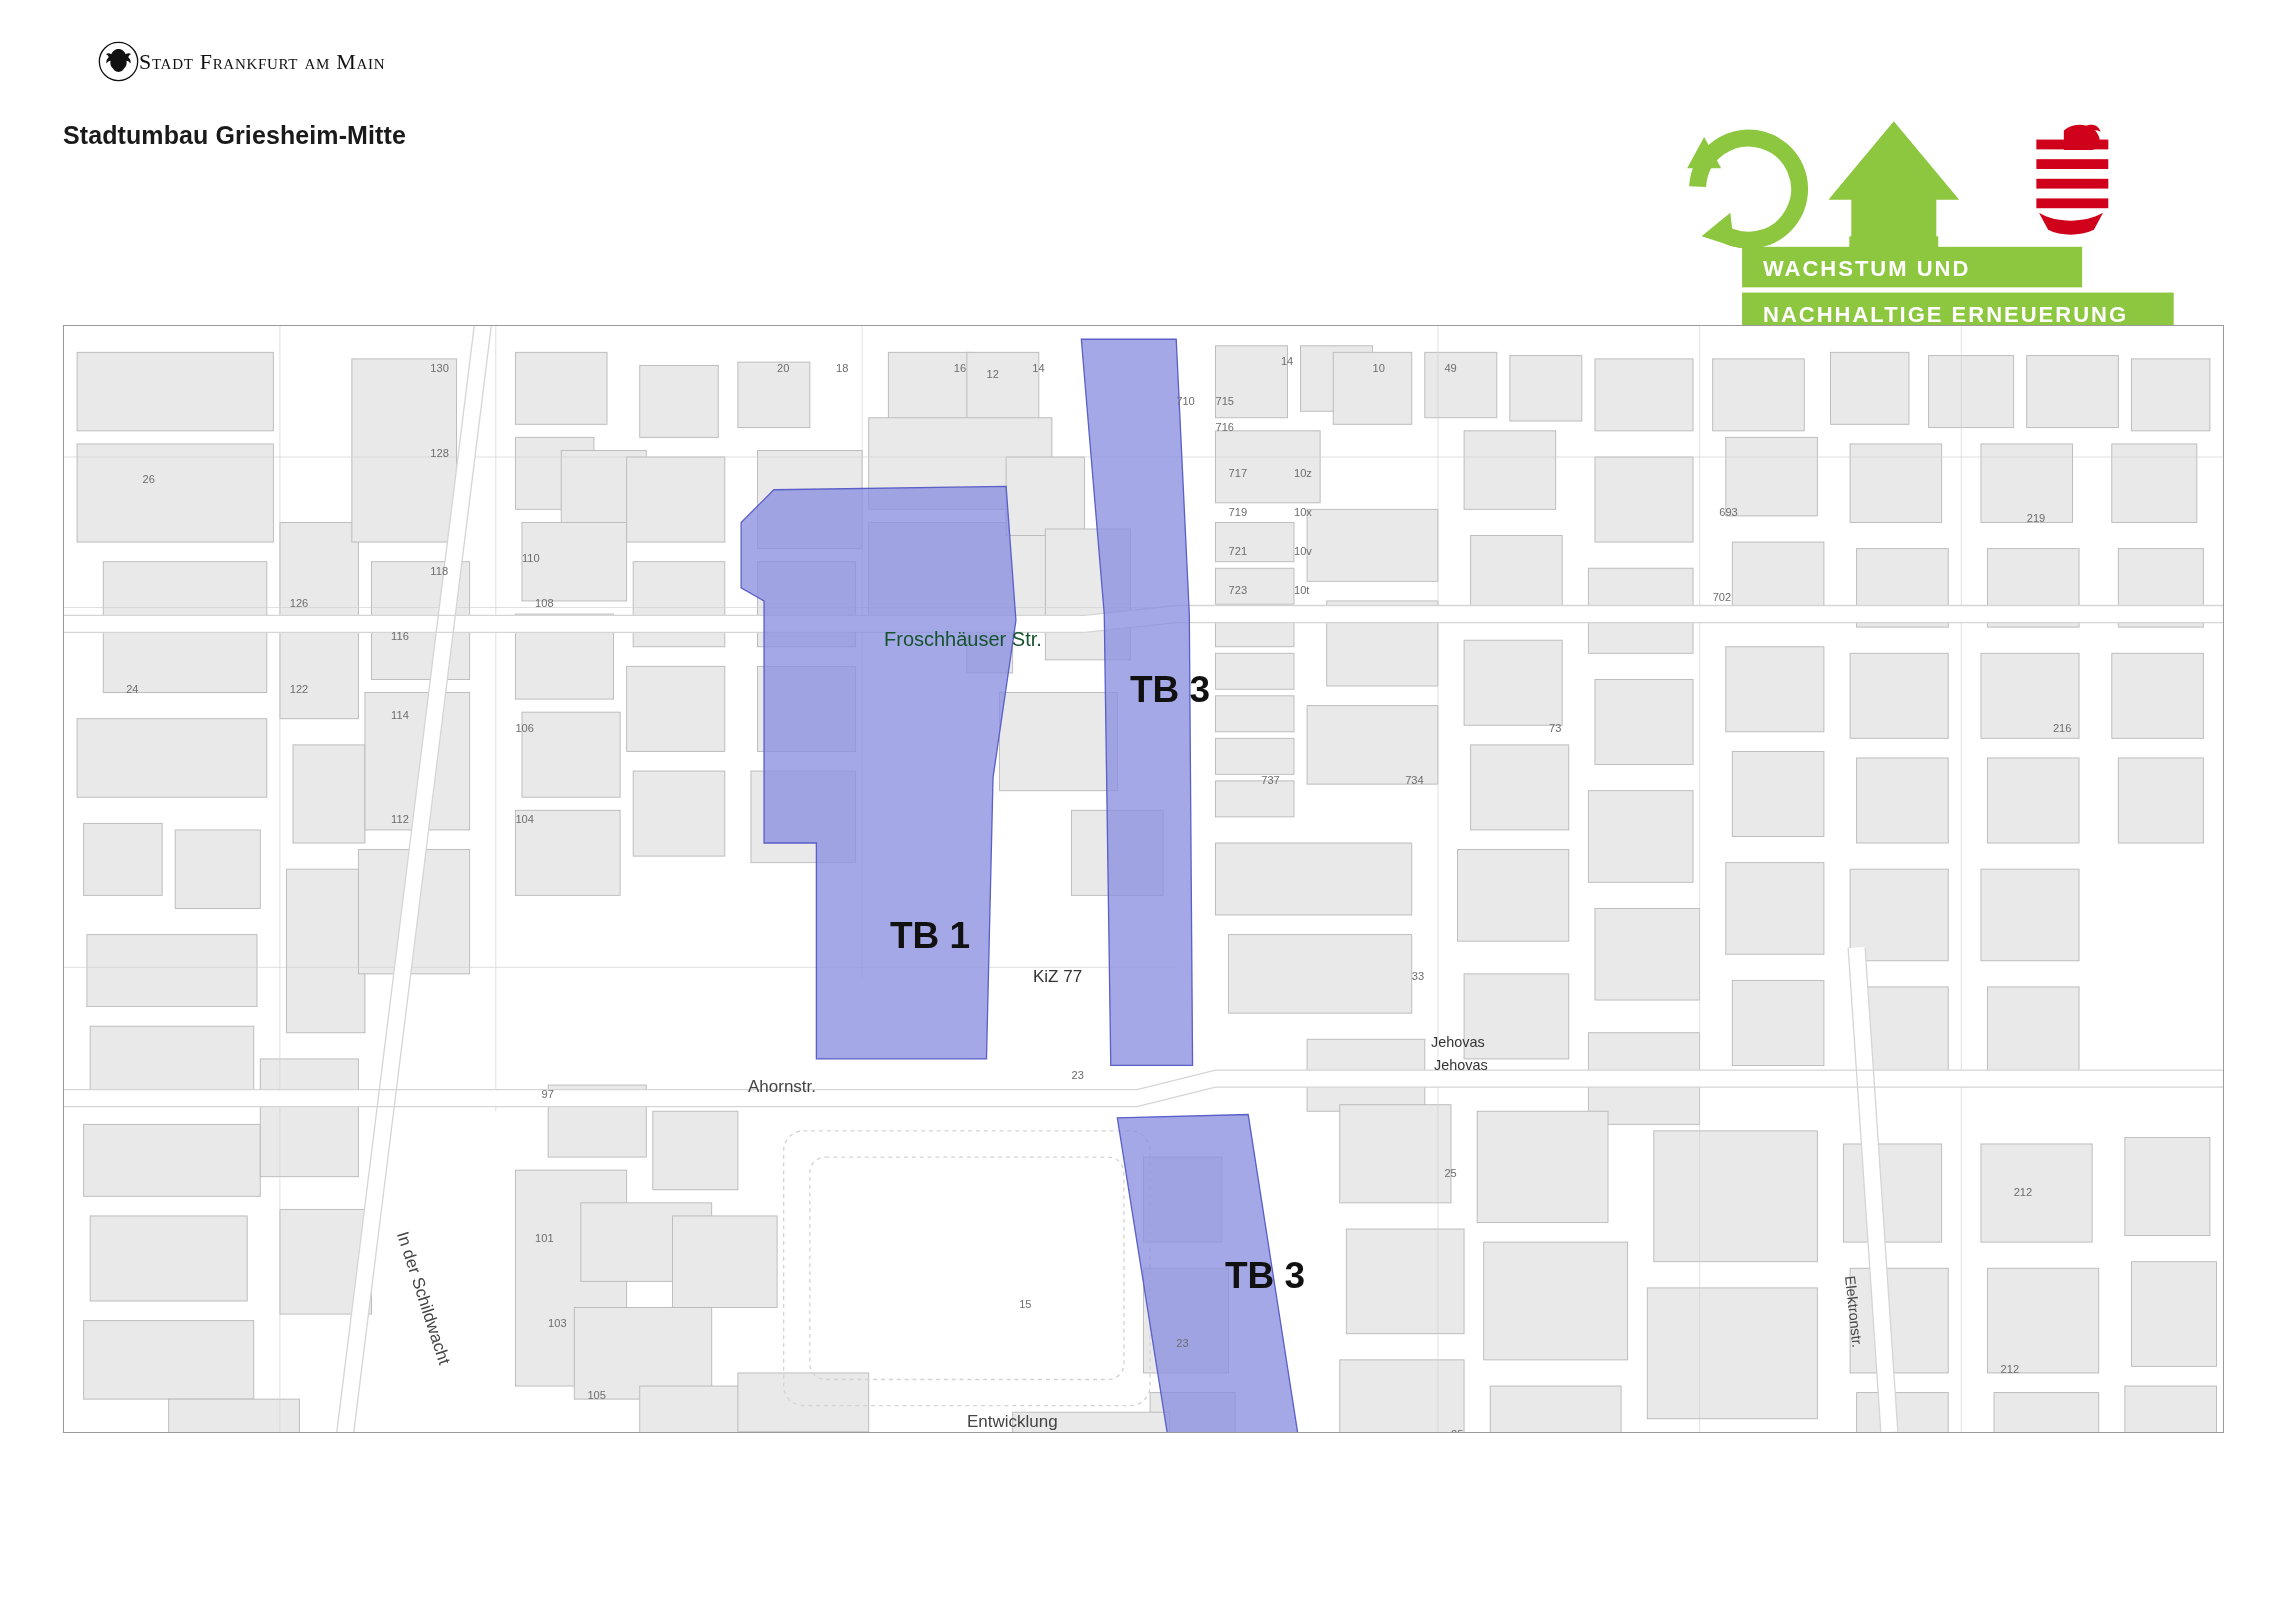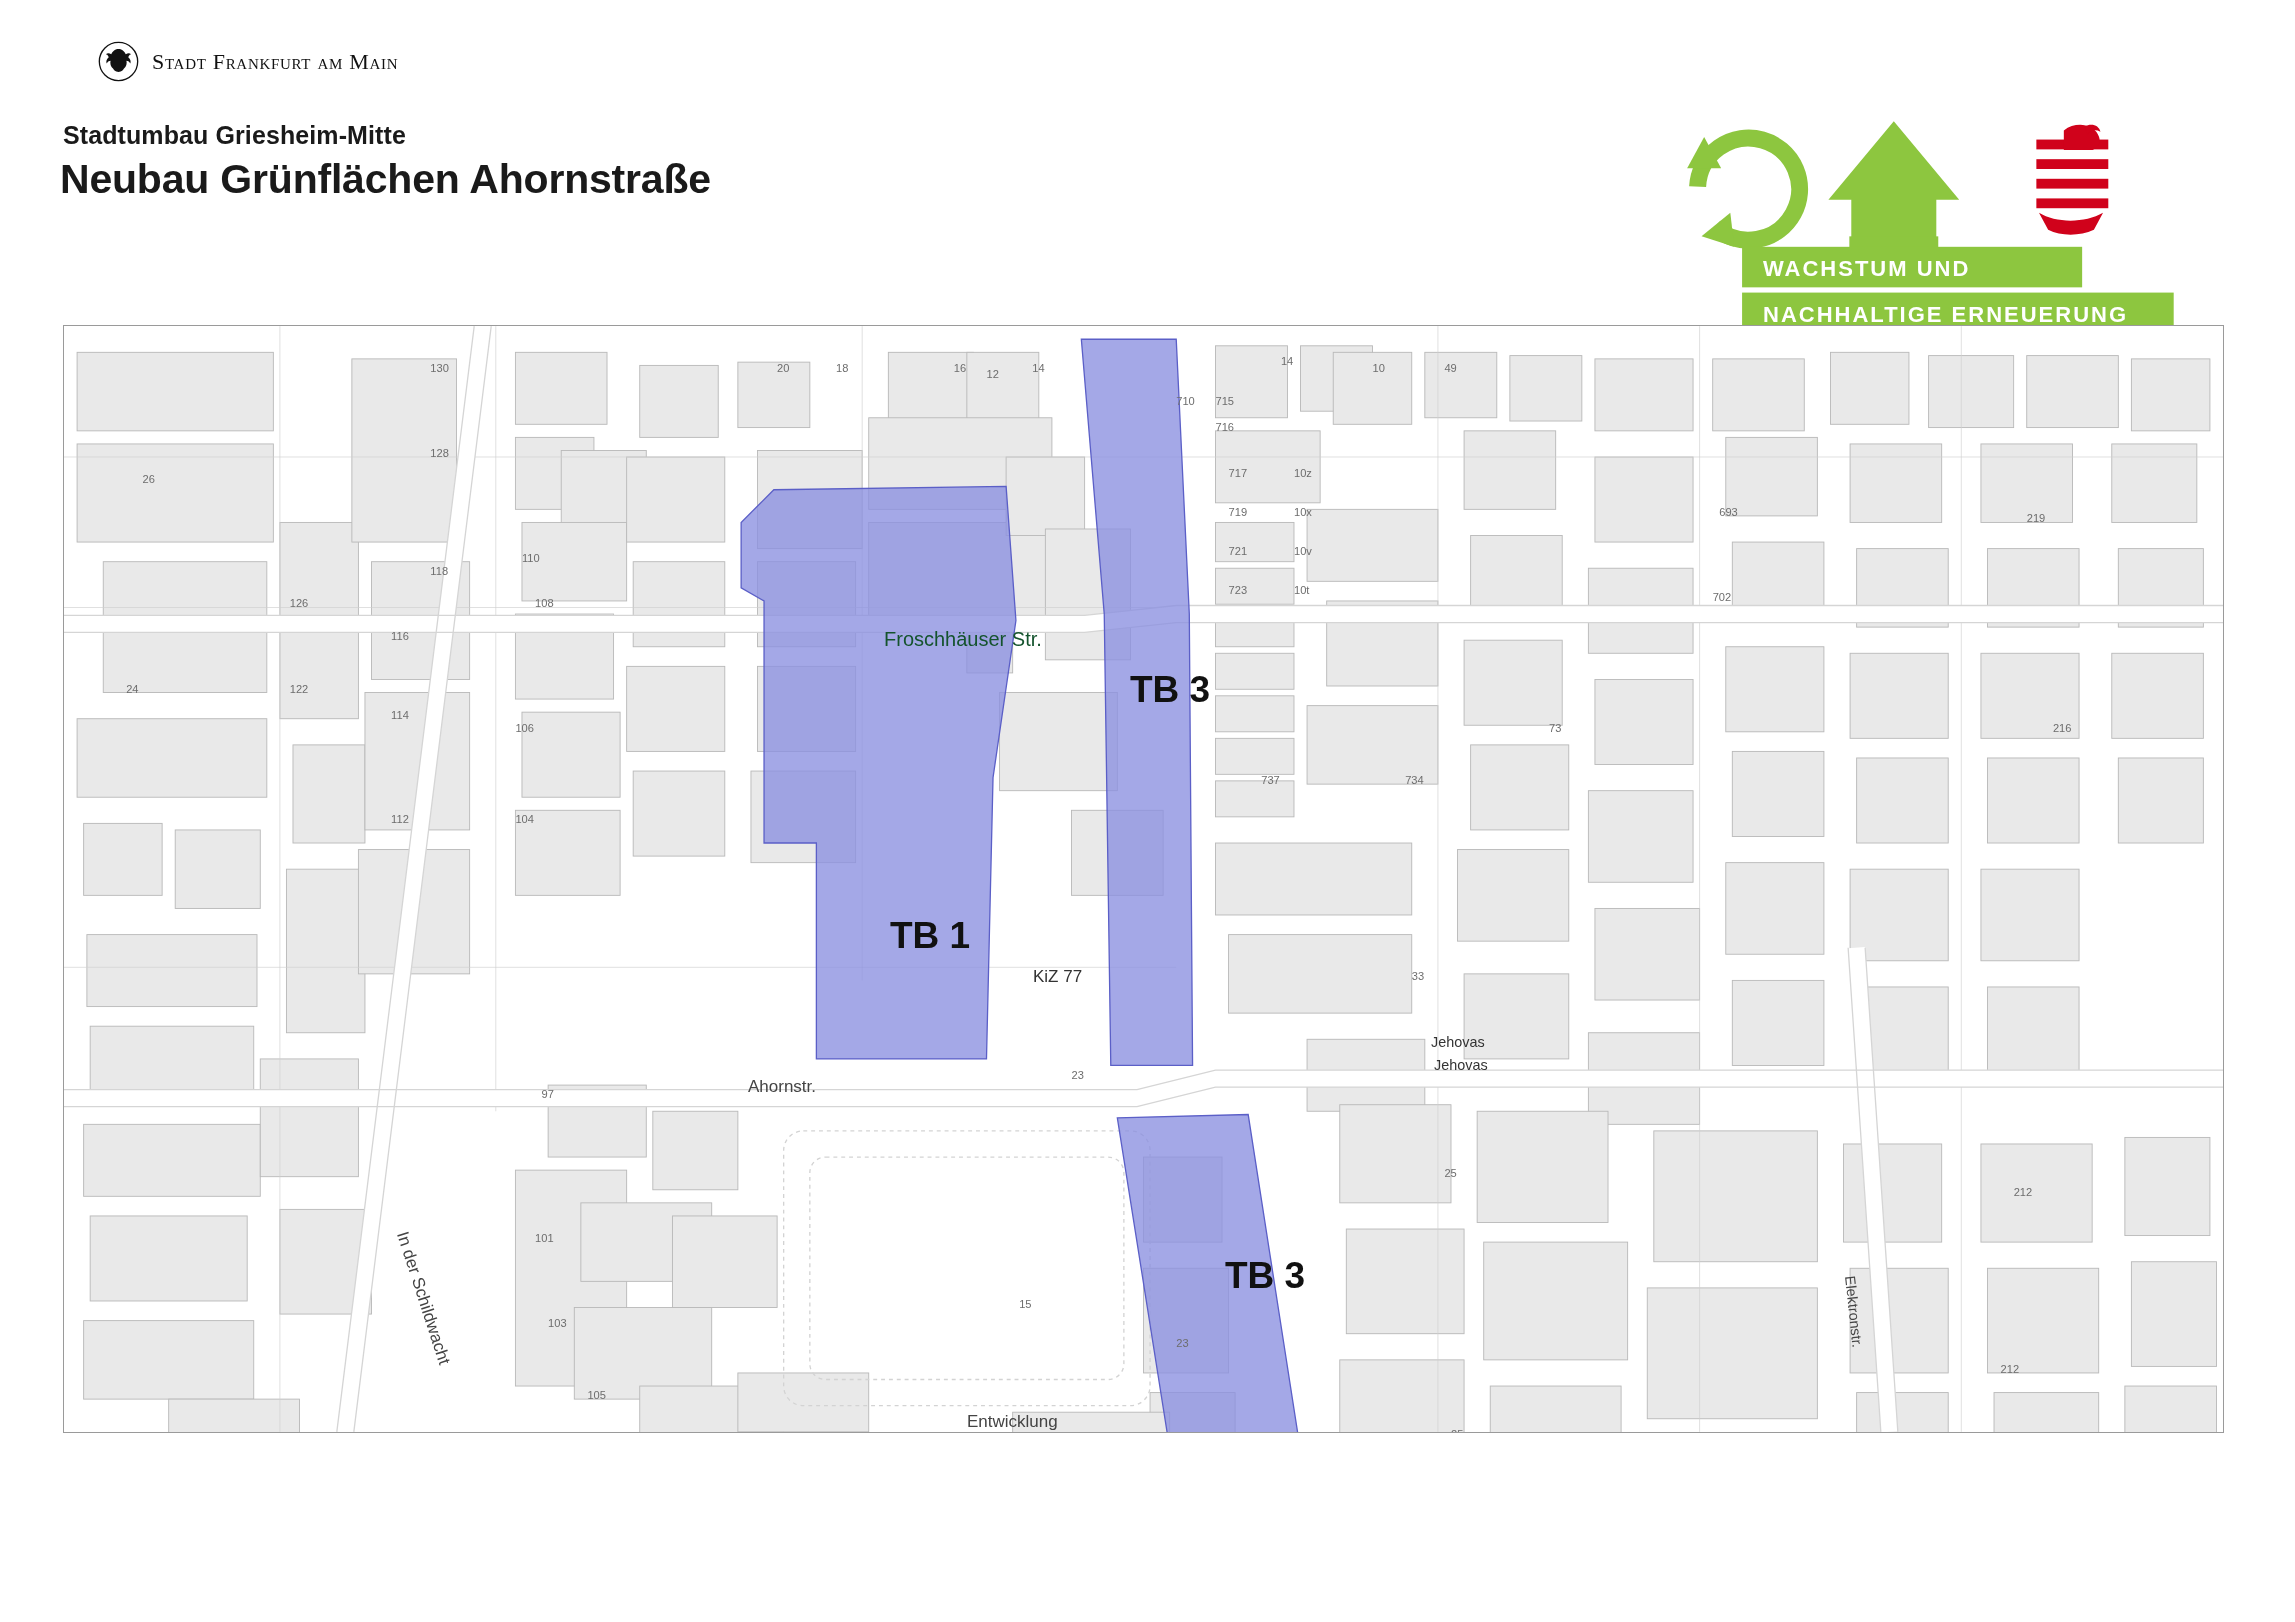--- a/index.html
+++ b/index.html
@@ -8,21 +8,21 @@
     background:#ffffff;
     font-family:"Liberation Sans", sans-serif;
     color:#1a1a1a;
     position:relative;
     overflow:hidden;
   }
 
   
   #header { position:absolute; left:0; top:0; width:2295px; height:321px; }
 
-  #city-logo { position:absolute; left:98px; top:41px; display:flex; align-items:center; gap:13px; }
+  #city-logo { position:absolute; left:98px; top:41px; display:flex; align-items:center; gap:0; }
   #city-logo .crest {
     width:41px; height:41px; position:relative;
   }
   #city-logo .crest svg { display:block; }
   #city-logo .crest-text {
     font-family:"Liberation Serif", serif;
     font-size:22px; letter-spacing:0.7px; color:#111;
     font-variant:small-caps; white-space:nowrap;
   }
 
@@ -69,21 +69,20 @@
     <div class="crest">
       <svg width="41" height="41" viewBox="0 0 62 62">
         <circle cx="31" cy="31" r="29" fill="none" stroke="#111" stroke-width="2"></circle>
         <path d="M31 12 c-6 0 -9 4 -11 8 c-3 -2 -6 -2 -8 0 c3 1 4 3 4 5 c-3 2 -4 6 -3 9 c2 -3 4 -4 6 -4 c-1 4 0 9 4 12 c1 2 3 4 8 5 c5 -1 7 -3 8 -5 c4 -3 5 -8 4 -12 c2 0 4 1 6 4 c1 -3 0 -7 -3 -9 c0 -2 1 -4 4 -5 c-2 -2 -5 -2 -8 0 c-2 -4 -5 -8 -11 -8 z" fill="#111"></path>
       </svg>
     </div>
     <div class="crest-text">Stadt Frankfurt am Main</div>
   </div>
 
   <div id="sub-title">Stadtumbau Griesheim-Mitte</div>
-  <div id="main-title">Neubau Grünflächen Ahornstraße</div>
 
 
   <div id="badge-top">
     <svg width="497" height="275" viewBox="0 0 760 420">
 
       <path d="M30 120 a78 78 0 1 1 26 62" fill="none" stroke="#8dc63f" stroke-width="26" stroke-linecap="butt"></path>
       <polygon points="14,92 66,92 40,44" fill="#8dc63f"></polygon>
       <polygon points="36,196 80,160 86,212" fill="#8dc63f"></polygon>
 
       <polygon points="230,140 330,20 430,140 395,140 395,210 265,210 265,140" fill="#8dc63f"></polygon>

